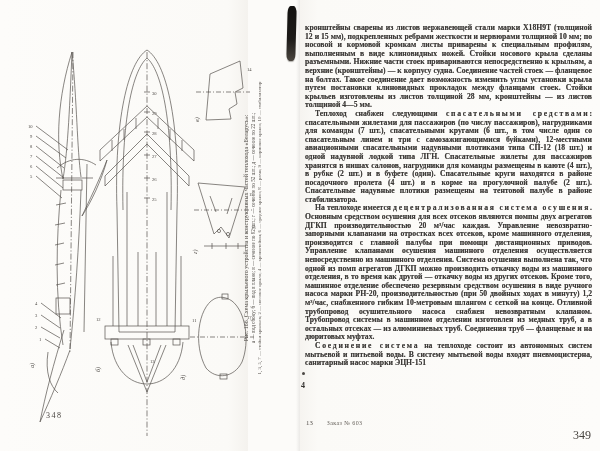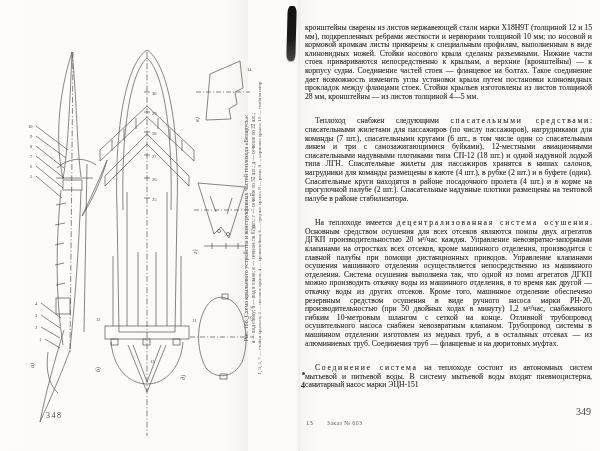--- a/index.html
+++ b/index.html
@@ -10,28 +10,28 @@
   }
   .page{position:absolute;top:0;height:451px;}
   .page-left{left:0;width:248px;background:linear-gradient(90deg,#fdfcfa 0%,#fbfaf7 92%,#f4f2ee 100%);}
   .page-right{left:300px;width:300px;background:linear-gradient(90deg,#f6f4f0 0%,#fbfaf7 6%,#fdfcfa 100%);}
   .gutter{position:absolute;left:296px;top:0;width:9px;height:451px;
     background:linear-gradient(90deg,rgba(0,0,0,0) 0%,rgba(60,55,50,0.10) 50%,rgba(0,0,0,0) 100%);}
   
   .textblock{
     position:absolute;left:5px;top:24px;width:287px;
     font-size:7.7px;line-height:8.6px;color:#3c3a38;
-    text-align:justify;text-shadow:0 0 0.35px rgba(60,55,50,0.55);
+    text-align:justify;text-shadow:0 0 0.35px rgba(60,55,50,0.55);font-weight:bold;
   }
   .textblock p{margin:0;padding:0;}
-  .textblock p.indent{text-indent:10px;margin-top:16px;}
+  .textblock p.indent{text-indent:10px;}
   .sperr{letter-spacing:1.7px;}
   .footer-row{position:absolute;left:6px;top:419px;width:288px;font-size:6.8px;color:#55504b;}
   .footer-order{margin-left:14px;font-size:6px;letter-spacing:0.4px;color:#6a655f;}
-  .pagenum-right{position:absolute;right:9px;top:406px;font-size:10px;color:#46423e;}
+  .pagenum-right{position:absolute;right:9px;top:428px;font-size:12px;color:#46423e;}
   .margin-dot{position:absolute;left:2px;top:372px;width:3px;height:3px;border-radius:50%;background:#4c4845;}
   .margin-mark{position:absolute;left:1px;top:381px;font-size:8px;font-weight:bold;color:#33302d;}
   
   .fig{position:absolute;left:0;top:0;}
   .pagenum-left{position:absolute;left:46px;top:411px;font-size:8px;letter-spacing:1.5px;color:#46423e;}
   .caption{
     position:absolute;left:243px;top:446px;width:436px;
     transform:rotate(-90deg);transform-origin:0 0;
     color:#4b4742;text-align:center;
   }

